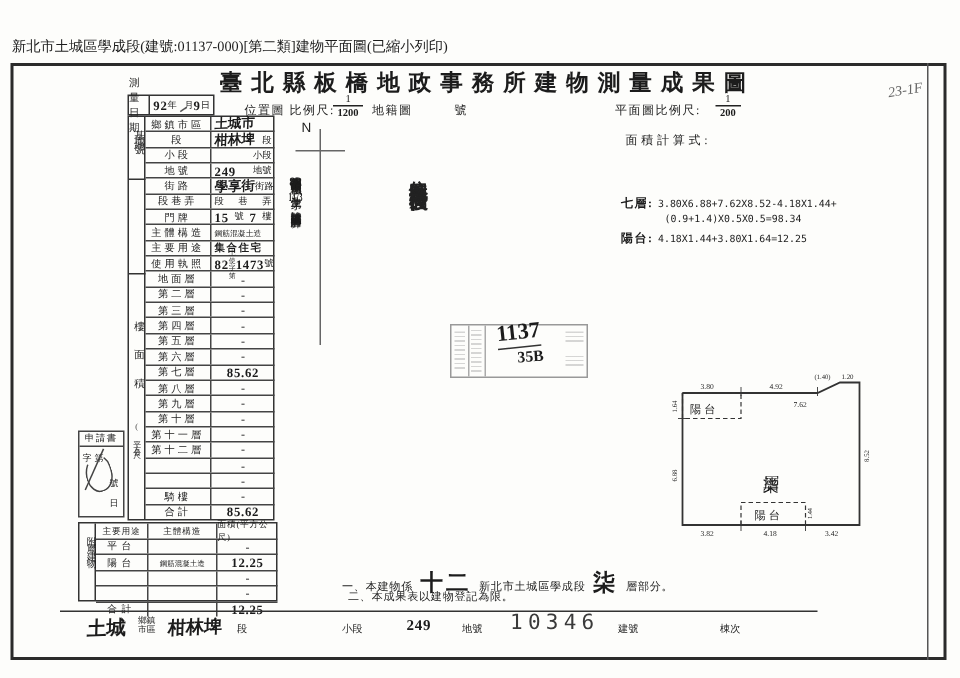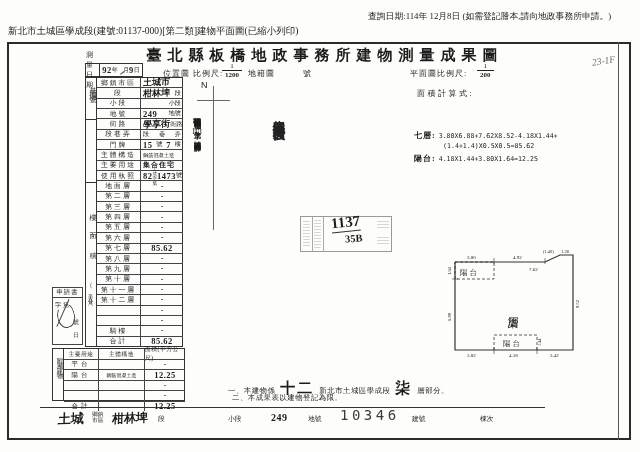--- a/index.html
+++ b/index.html
@@ -94,21 +94,20 @@
   .f-lab{font-size:6.8px;color:#222;}
   .f-lab2{font-size:5.8px;line-height:1.1;color:#222;text-align:center;}
   .f-num{font-family:"DejaVu Sans Mono",monospace;font-size:14px;letter-spacing:3.5px;color:#3a3a3a;}
   svg text{font-family:"Liberation Serif","DejaVu Serif",serif;fill:#1c1c1c;}
 </style>
 </head>
 <body>
 
 <div class="page">
 
-  <div class="abs hdrq">查詢日期:114年 12月8日 (如需登記謄本,請向地政事務所申請。)</div>
   <div class="abs hdr2">新北市土城區學成段(建號:01137-000)[第二類]建物平面圖(已縮小列印)</div>
 
   <div class="abs frame"></div>
   <div class="abs inner-right"></div>
 
   <div class="abs doc-title">臺北縣板橋地政事務所建物測量成果圖</div>
   <div class="abs corner-note">23-1F</div>
 
   <div class="abs daterow">
     <div class="dl">測量日期</div>
@@ -334,21 +333,21 @@
     <div class="blob" style="left:76px;top:20px;width:12px;height:9px"></div>
     <div class="st-num">1137</div>
     <div class="st-sub">35B</div>
   </div>
 
   <div class="abs areahdr">面積計算式:</div>
   <div class="abs" style="left:414px;top:130px;display:flex;align-items:baseline">
     <span class="fl">七層:</span>
     <span class="fml">3.80X6.88+7.62X8.52-4.18X1.44+</span>
   </div>
-  <div class="abs fml" style="left:443px;top:142px">(1.4+1.4)X0.5X0.5=85.62</div>
+  <div class="abs fml" style="left:443px;top:142px">(0.9+1.4)X0.5X0.5=98.34</div>
   <div class="abs" style="left:414px;top:153px;display:flex;align-items:baseline">
     <span class="fl">陽台:</span>
     <span class="fml">4.18X1.44+3.80X1.64=12.25</span>
   </div>
 
   <svg class="abs" style="left:433px;top:246px" width="168" height="126" viewBox="0 0 168 126">
 
     <polyline points="22,16 112,16 127,9 140,9 140,104 22,104 22,16" fill="none" stroke="#333" stroke-width="1.2"></polyline>
 
     <rect x="22" y="16" width="39" height="17" fill="none" stroke="#333" stroke-width="0.8" stroke-dasharray="3 2"></rect>

